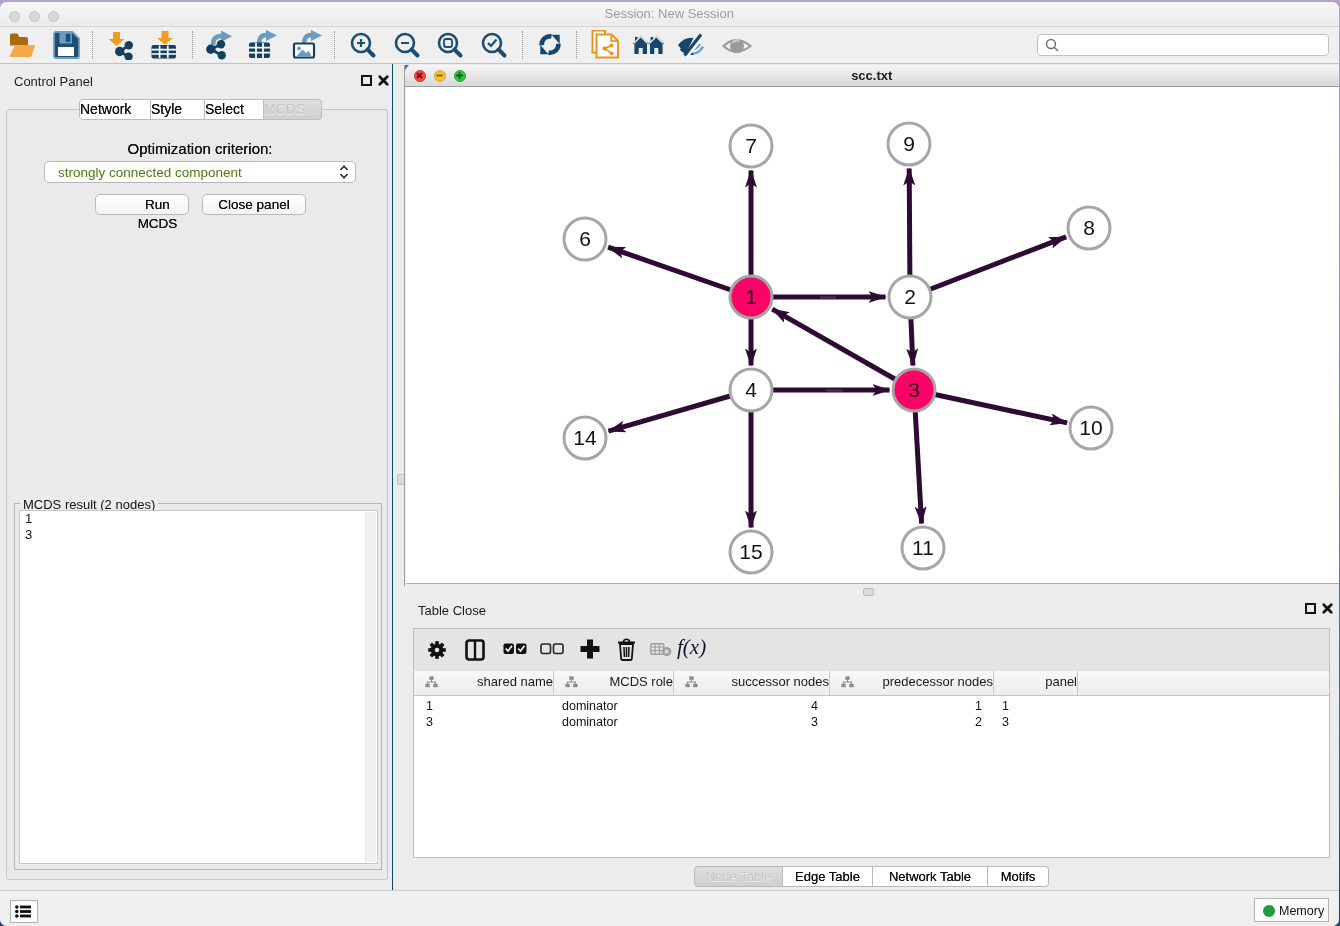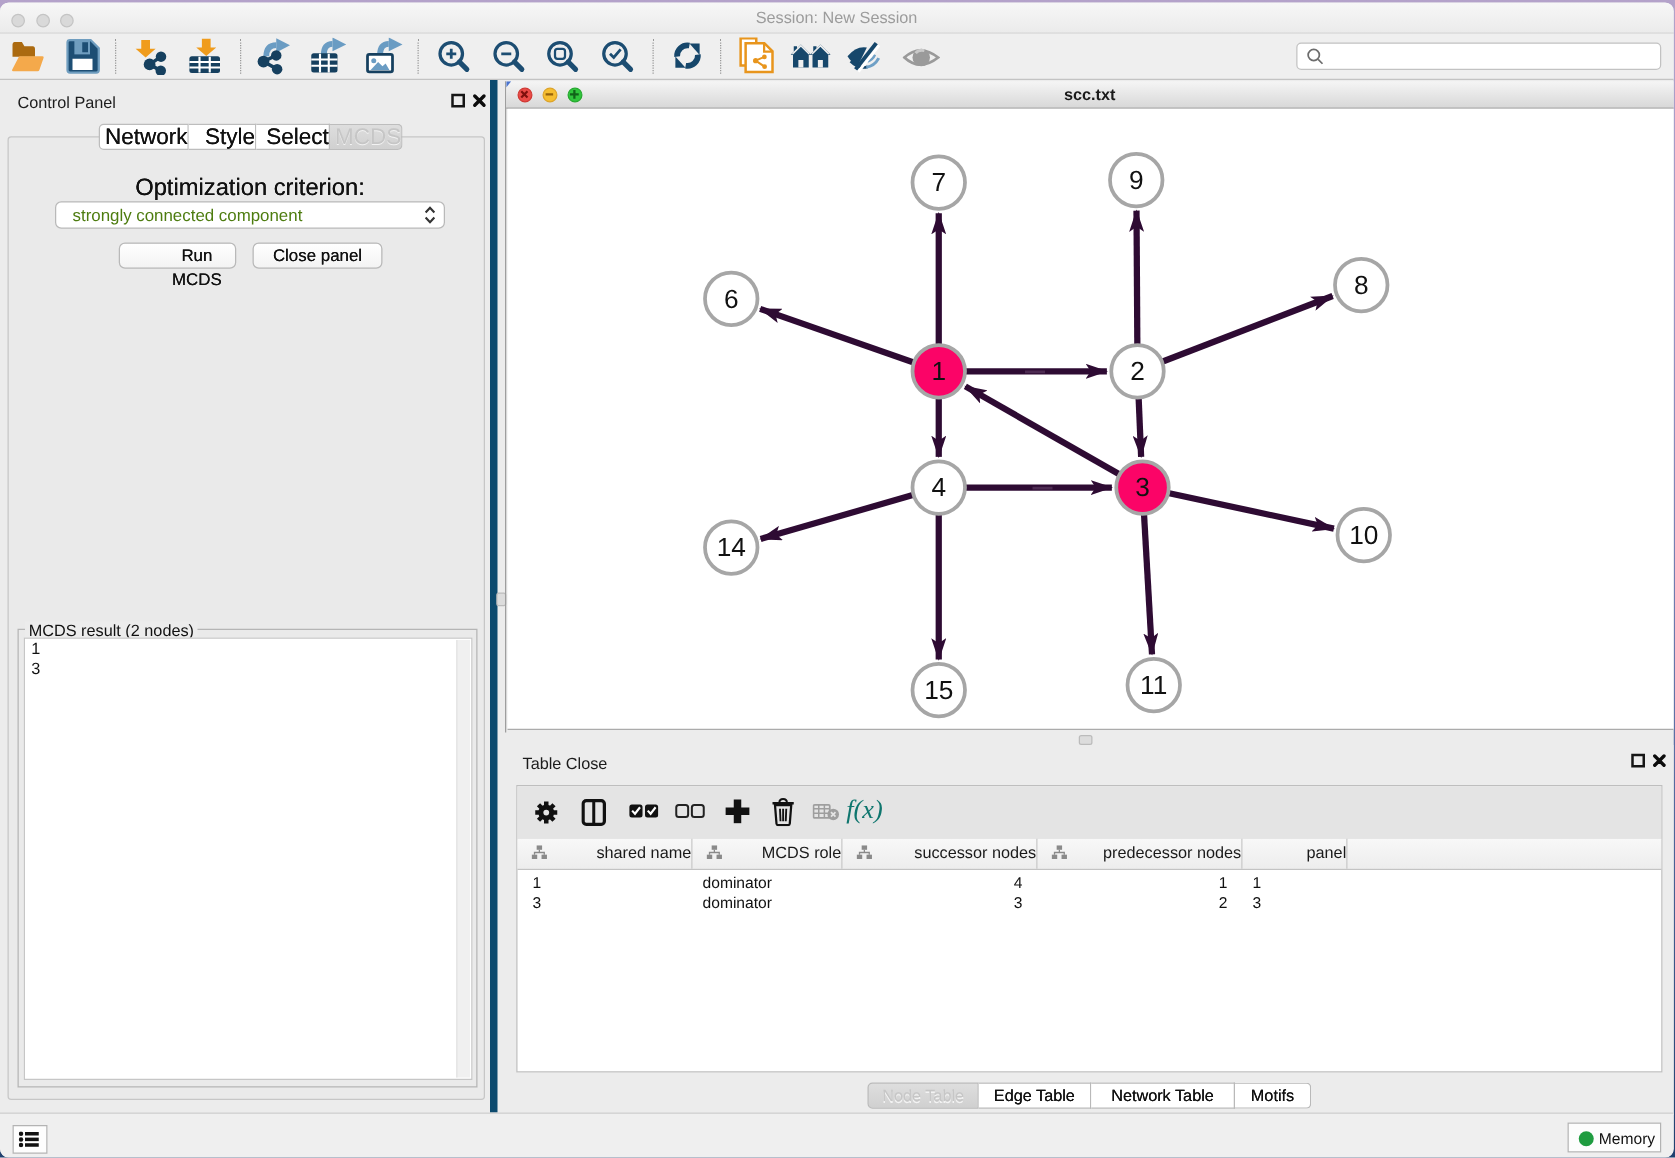--- a/index.html
+++ b/index.html
@@ -21,21 +21,21 @@
   border-bottom:1px solid #c3c3c3;}
 .tsep{position:absolute;top:4px;height:28px;width:0;border-left:1px dotted #999;}
 .ticon{position:absolute;top:3px;}
 .searchbox{position:absolute;left:1037px;top:7px;width:290px;height:20px;background:#fff;
   border:1px solid #c2c2c2;border-radius:4px;}
 
 .cpanel-hdr{font-size:13px;color:#1c1c1c;}
 .sq-icon{width:11px;height:11px;border:2px solid #151515;box-sizing:border-box;display:block;}
 .xico{display:block;}
 .tab{position:absolute;box-sizing:border-box;background:#fff;border:1px solid #bdbdbd;
-  font-size:18px;color:#111;text-align:right;line-height:19px;height:21px;top:0;text-shadow:0 0 0.3px #111;}
+  font-size:14px;color:#111;text-align:left;line-height:19px;height:21px;top:0;text-shadow:0 0 0.3px #111;}
 
 .btn{position:absolute;box-sizing:border-box;background:linear-gradient(#ffffff,#f3f3f3);
   border:1px solid #b9b9b9;border-radius:5px;font-size:13.5px;color:#111;
   text-align:center;text-shadow:0 0 0.3px #111;}
 
 .nettitle{position:absolute;background:linear-gradient(#f5f5f5,#d8d8d8);
   border-bottom:1px solid #9e9e9e;}
 .tl2{position:absolute;top:4.7px;width:12px;height:12px;border-radius:50%;box-sizing:border-box;}
 .tl2 svg{display:block;margin:-0.5px 0 0 -0.5px;}
 
@@ -186,41 +186,41 @@
       <path d="M10.5,12.5 Q13,9.5 17.5,10.5" fill="none" stroke="#c9c9c9" stroke-width="2.4"></path>
     </svg>
     <div class="searchbox">
       <svg width="18" height="18" style="position:absolute;left:5px;top:1px;">
         <circle cx="8" cy="8" r="4.5" fill="none" stroke="#6d6d6d" stroke-width="1.4"></circle>
         <line x1="11.5" y1="11.5" x2="15" y2="15" stroke="#6d6d6d" stroke-width="1.4"></line>
       </svg>
     </div>
   </div>
 
-  <div class="abs" style="left:0;top:62px;width:392px;height:828px;background:#ececec;border-right:6px solid #0c4a6e;">
+  <div class="abs" style="left:0;top:62px;width:392px;height:828px;background:#ececec;border-right:1px solid #0c4a6e;">
     <div class="cpanel-hdr abs" style="left:14px;top:10px;">Control Panel</div>
     <div class="abs" style="left:361px;top:10.5px;">
         <span class="sq-icon"></span>
       </div>
     <div class="abs" style="left:378px;top:10.5px;">
         <svg class="xico" width="11" height="11">
           <path d="M1.8,1.8 L9.2,9.2 M9.2,1.8 L1.8,9.2" stroke="#0c0c0c" stroke-width="2.7" stroke-linecap="round"></path>
         </svg>
       </div>
 
     <div class="abs" style="left:6px;top:45px;width:380px;height:769px;border:1px solid #c6c6c6;border-radius:3px;background:#eaeaea;"></div>
 
     <div class="abs" style="left:79px;top:35px;width:243px;height:21px;">
       <div class="tab" style="left:0;width:72px;border-radius:4px 0 0 4px;">Network</div>
       <div class="tab" style="left:72px;width:54px;border-left:none;">Style</div>
       <div class="tab" style="left:126px;width:59px;border-left:none;">Select</div>
       <div class="tab tabsel" style="left:185px;width:58px;border-left:none;border-radius:0 4px 4px 0;">MCDS</div>
     </div>
 
-    <div class="abs" style="left:8px;top:76px;width:384px;text-align:center;font-size:19px;color:#111;text-shadow:0 0 0.3px #111;">Optimization criterion:</div>
+    <div class="abs" style="left:8px;top:76px;width:384px;text-align:center;font-size:15px;color:#111;text-shadow:0 0 0.3px #111;">Optimization criterion:</div>
     <div class="abs" style="left:44px;top:97px;width:312px;height:22px;background:#fff;border:1px solid #b9b9b9;border-radius:5px;box-sizing:border-box;">
       <div class="abs" style="left:13px;top:3px;font-size:13.5px;color:#4d7c0f;">strongly connected component</div>
       <svg width="14" height="16" style="position:absolute;right:4px;top:2px;">
         <path d="M3.5,6 L7,2.2 L10.5,6" fill="none" stroke="#333" stroke-width="1.7"></path>
         <path d="M3.5,10 L7,13.8 L10.5,10" fill="none" stroke="#333" stroke-width="1.7"></path>
       </svg>
     </div>
     <div class="btn" style="left:95px;top:130px;width:94px;height:21px;line-height:19px;padding-left:31px;">Run MCDS</div>
     <div class="btn" style="left:202px;top:130px;width:104px;height:21px;line-height:19px;">Close panel</div>
 
@@ -374,21 +374,21 @@
           <line x1="12" y1="9" x2="11.6" y2="19" stroke="#111" stroke-width="1.5"></line>
         </svg>
 
         <svg class="abs" style="left:236px;top:13px;" width="22" height="15" viewBox="0 0 22 15">
           <rect x="0.8" y="1.8" width="13" height="10.5" rx="1" fill="none" stroke="#9e9e9e" stroke-width="1.4"></rect>
           <path d="M0.8,5 L13.8,5 M0.8,8.6 L13.8,8.6 M5,2 L5,12 M9.5,2 L9.5,12" stroke="#9e9e9e" stroke-width="1.2"></path>
           <circle cx="16.6" cy="9.5" r="4.6" fill="#9e9e9e"></circle>
           <path d="M14.8,7.7 L18.4,11.3 M18.4,7.7 L14.8,11.3" stroke="#e4e4e4" stroke-width="1.4"></path>
         </svg>
 
-        <div class="abs" style="left:263px;top:6px;font-family:'Liberation Serif',serif;font-style:italic;font-size:21px;color:#0f766e;">f(x)</div>
+        <div class="abs" style="left:263px;top:6px;font-family:'Liberation Serif',serif;font-style:italic;font-size:21px;color:#0f172a;">f(x)</div>
       </div>
 
       <div class="abs" id="thead" style="left:0;top:42px;width:100%;height:24px;background:linear-gradient(#f8f8f8,#ededed);border-bottom:1px solid #c3c3c3;">
         <div class="th-cell" style="left:0;width:140px;">
             <svg class="hico" width="15" height="14" viewBox="0 0 15 14">
               <rect x="5" y="0.5" width="5" height="4" fill="#8a8a8a"></rect>
               <rect x="0.5" y="9" width="5" height="4" fill="#8a8a8a"></rect>
               <rect x="9.5" y="9" width="5" height="4" fill="#8a8a8a"></rect>
               <path d="M7.5,4.5 L7.5,7 M3,9 L3,7 L12,7 L12,9" fill="none" stroke="#8a8a8a" stroke-width="1.2"></path>
             </svg>

